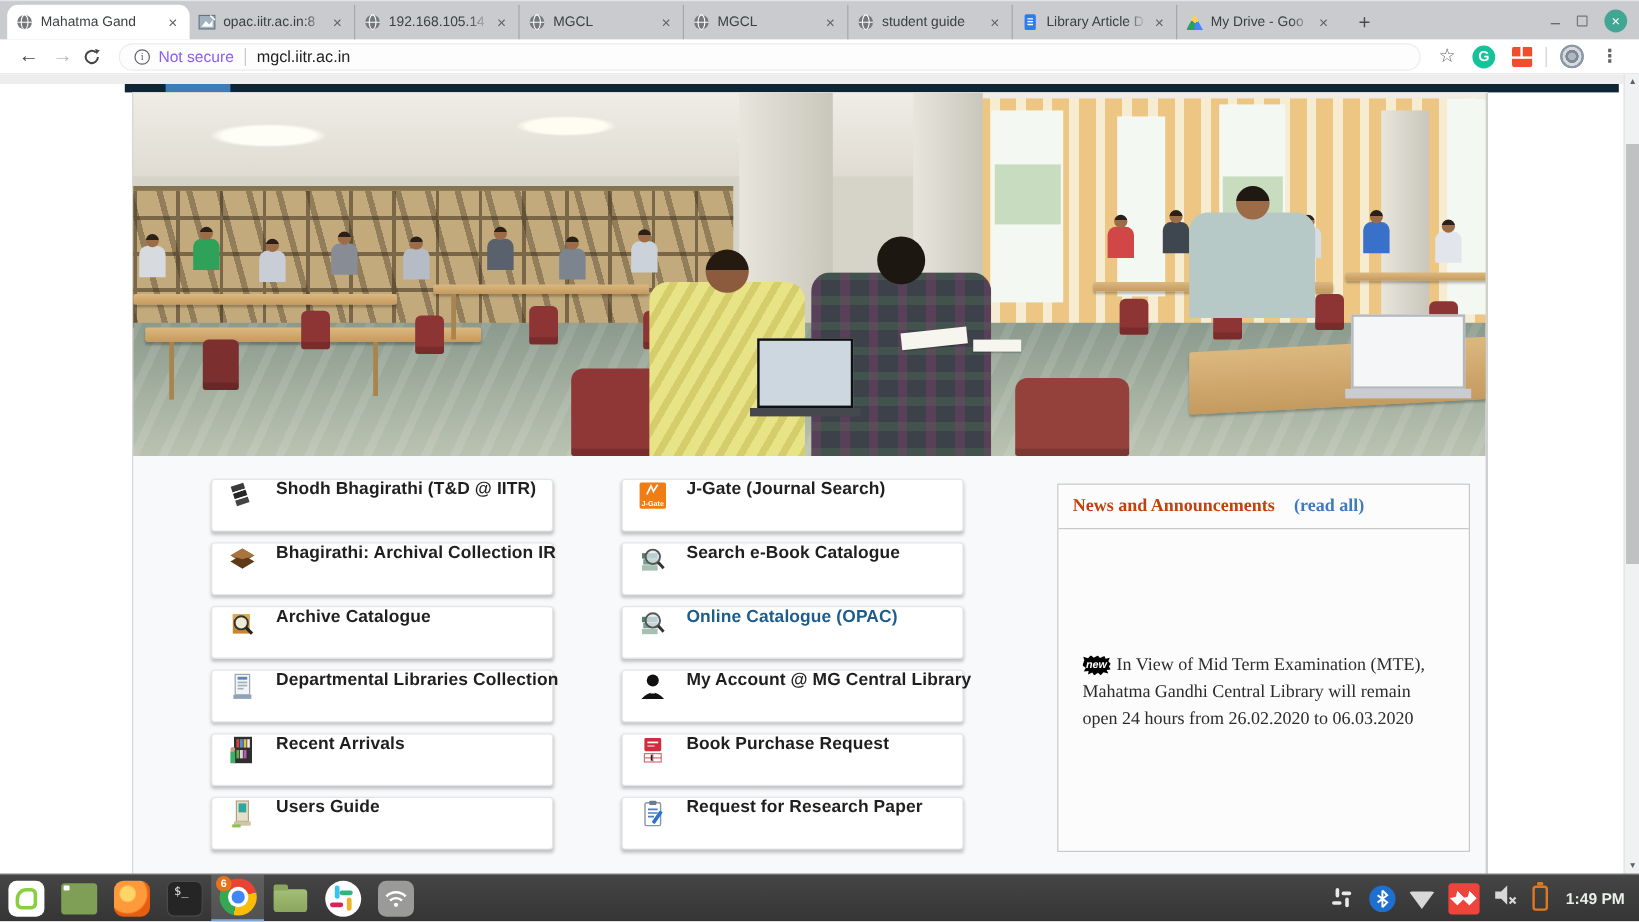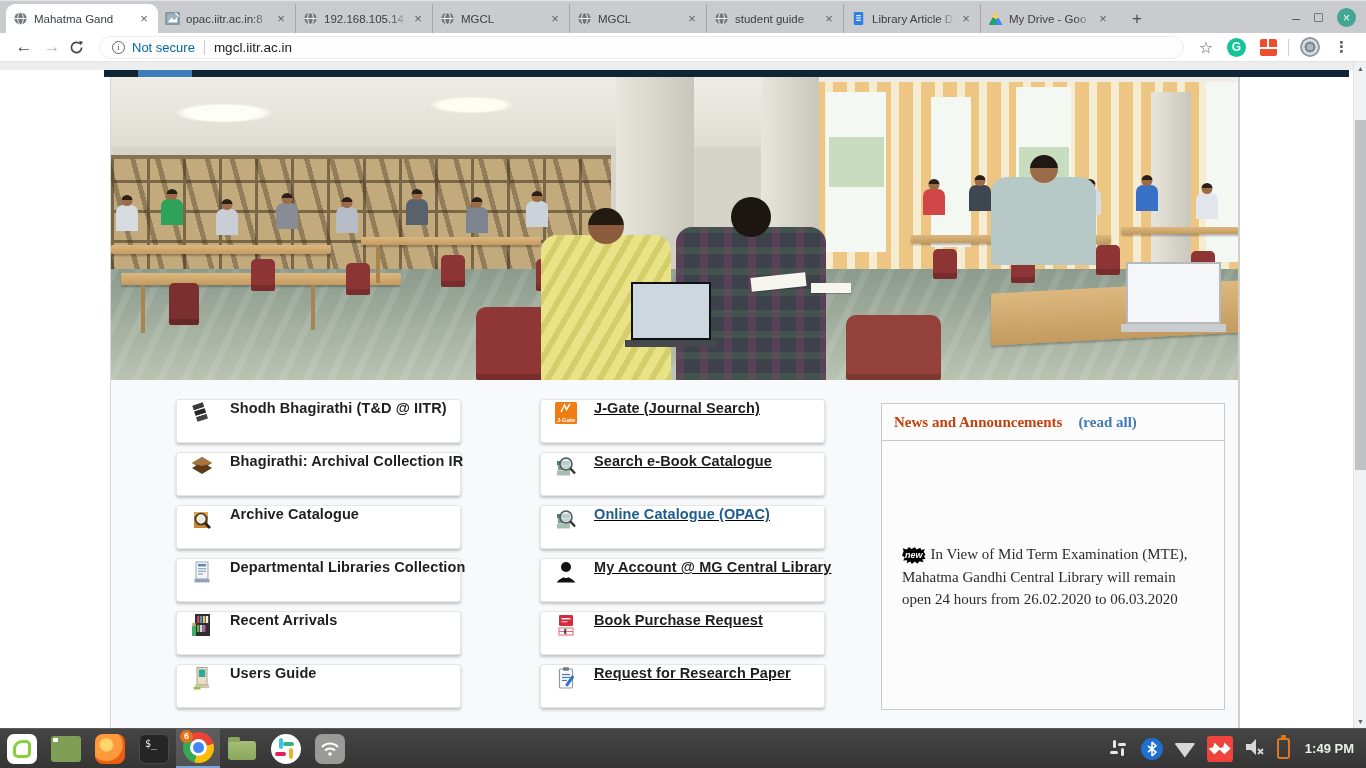--- a/index.html
+++ b/index.html
@@ -24,21 +24,21 @@
   .wc-restore { width:9px; height:9px; border:1.5px solid #777; border-radius:1px; position:relative; background:#c9cbce; }
   .wc-restore::before { content:""; position:absolute; left:-4px; top:-4px; width:9px; height:9px; border:1.5px solid #999; border-radius:1px; z-index:-1; }
   .wc-close { width:19px; height:19px; border-radius:50%; background:#42a694; color:#fff; font-size:12px; display:flex; align-items:center; justify-content:center; line-height:1; }
 
   .toolbar { position:absolute; top:33px; left:0; width:1366px; height:29px; background:#fff; display:flex; align-items:center; padding:0 10px; border-bottom:1px solid #e4e4e4; }
   .nav-btn { font-size:17px; color:#454748; width:28px; text-align:center; }
   .nav-btn.disabled { color:#b5b8bb; }
   .reload-svg { width:17px; height:17px; margin:0 6px 0 2px; }
   .omnibox { flex:1; height:23px; margin:0 8px; background:#fdfdfd; border:1px solid #ececec; border-radius:12px; display:flex; align-items:center; padding:0 12px; }
   .info-ic { width:13px; height:13px; border:1.4px solid #5f6368; border-radius:50%; color:#5f6368; font-size:9px; font-family:"Liberation Serif",serif; display:flex; align-items:center; justify-content:center; margin-right:7px; }
-  .notsecure { font-size:13px; color:#0369a1; }
+  .notsecure { font-size:13px; color:#8b5cf6; }
   .url-sep { width:1px; height:15px; background:#c8c8c8; margin:0 9px; }
   .url-text { font-size:13.5px; color:#202124; }
   .bar-ic { margin:0 7px; display:flex; align-items:center; justify-content:center; }
   .star { font-size:16px; color:#5f6368; }
   .grammarly { width:19px; height:19px; border-radius:50%; background:#15c39a; color:#fff; font-weight:bold; font-size:12px; display:flex; align-items:center; justify-content:center; }
   .ext-orange { width:17px; height:17px; border-radius:2px; background:
       linear-gradient(#fff,#fff) 0 58%/100% 2px no-repeat,
       linear-gradient(#fff,#fff) 46% 0/2px 58% no-repeat,
       #ee4e2e; }
   .ext-sep { width:1px; height:17px; background:#d0d0d0; margin:0 4px; }
@@ -97,21 +97,21 @@
   .pf-plaid::before { top:-30px; width:40px; height:40px; background:#1d1712; }
   .pf-blue { left:880px; top:100px; width:105px; height:88px; background:#b7c9c6; }
   .pf-blue::before { top:-22px; width:28px; height:28px; background:linear-gradient(#201812 45%, #9c6b47 45%); }
   .laptop { position:absolute; }
   .lap-screen { border:2px solid #0f1011; background:#cdd7df; }
   .lap-base { background:#45484c; }
   .paper { position:absolute; background:#f6f6ef; box-shadow:0 1px 1px rgba(0,0,0,.2); }
 
   
   .col { position:absolute; top:322px; width:285px; }
-  .col-1 { left:65px; } .col-2 { left:429px;text-decoration:underline; }
+  .col-1 { left:65px; } .col-2 { left:407px; }
   .qlink { height:44px; background:#fff; border:1px solid #e6e6e6; border-radius:3px; margin-bottom:9px;
     box-shadow:0 2px 3px rgba(0,0,0,.22); display:flex; padding:0 12px; cursor:pointer; }
   .qicon { width:26px; height:26px; flex:0 0 26px; margin-right:15px; }
   .qlabel { font-size:14.5px; font-weight:bold; color:#1f1f1f; letter-spacing:.1px; white-space:nowrap; }
   .qlabel.hl { color:#1d5c8c; }
 
   
   .news { position:absolute; left:770px; top:326px; width:344px; height:307px; background:#fcfcfd; border:1px solid #c9c9c9; }
   .news-head { height:37px; display:flex; align-items:center; padding:0 12px; border-bottom:1px solid #c9c9c9; font-family:"Liberation Serif","DejaVu Serif",serif; }
   .news-title { font-size:15px; font-weight:bold; color:#c2410c; }

